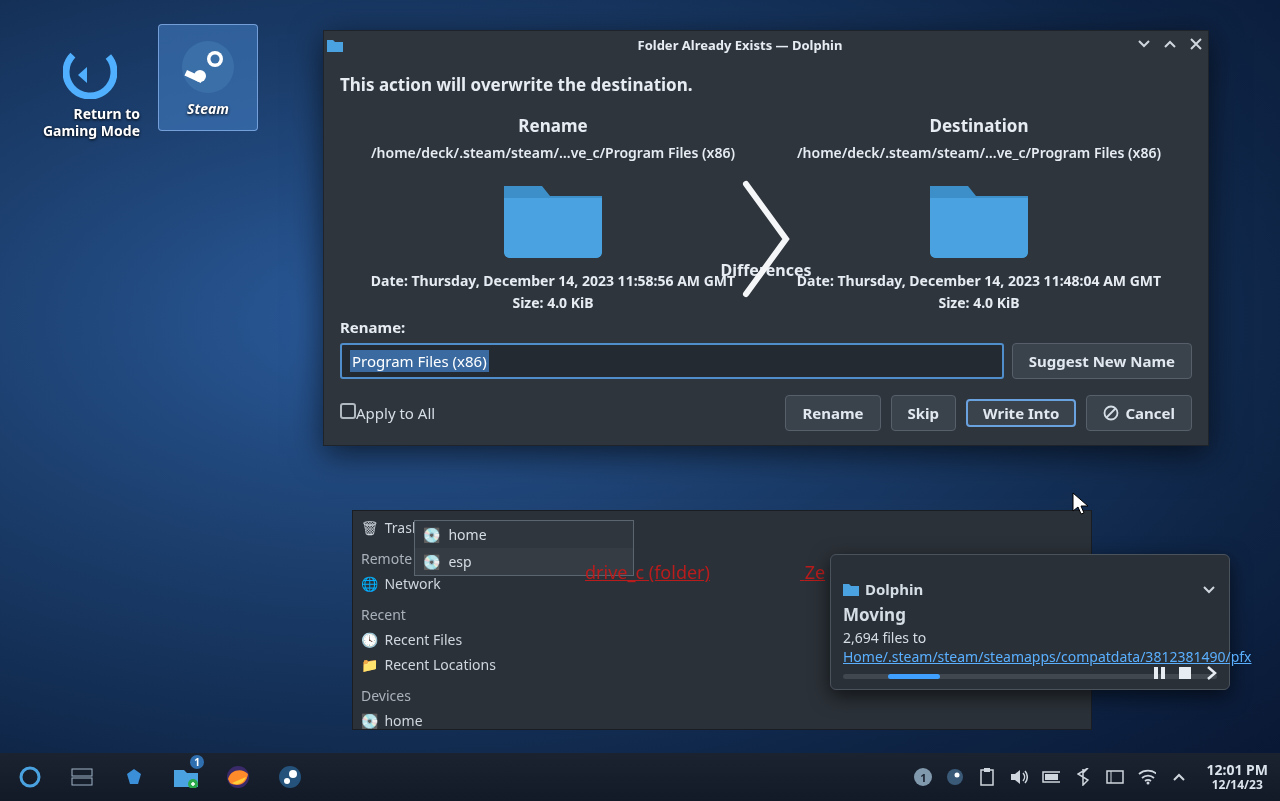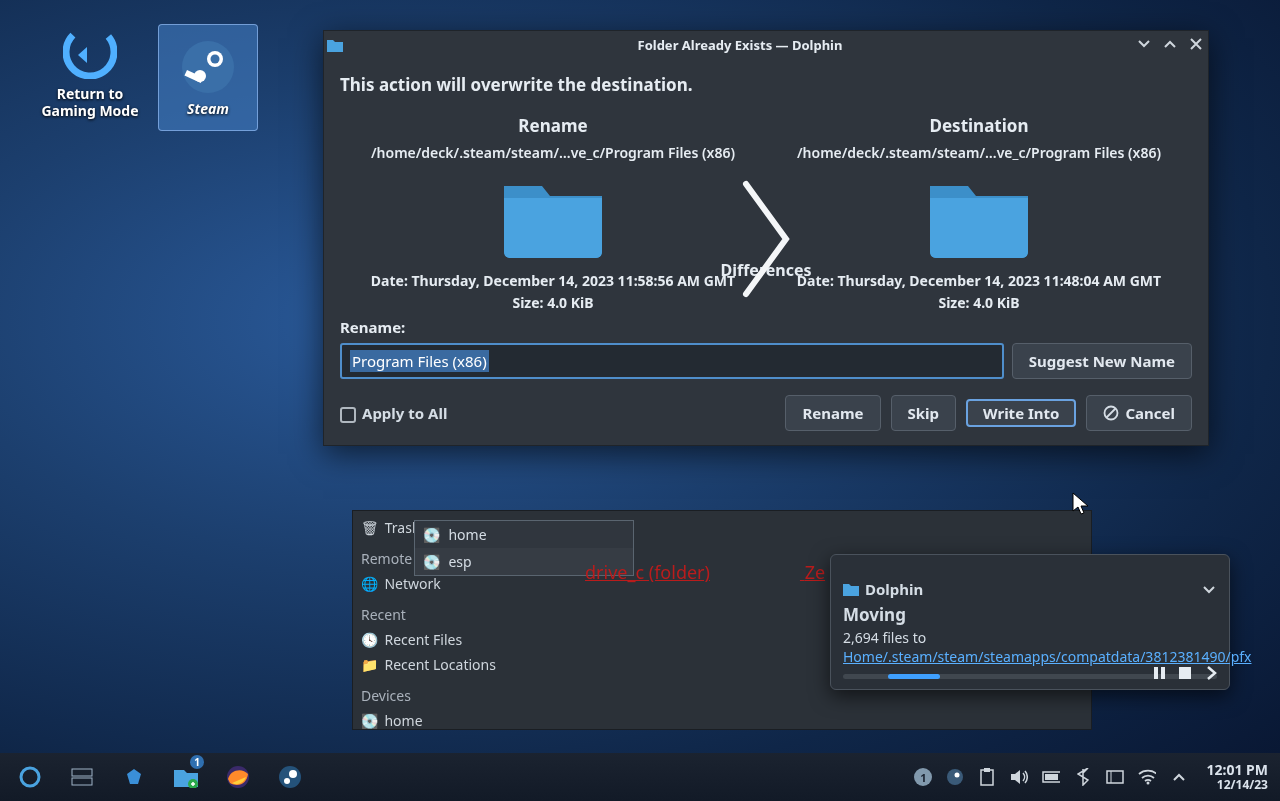--- a/index.html
+++ b/index.html
@@ -60,21 +60,21 @@
   color: #cfd6dd; font-size: 15px; padding: 6px 8px;
 }
 .rename-input .seltext { background: #3a6aa0; color: #fff; padding: 1px 2px; }
 .btn {
   background: #3a424c; border: 1px solid #565f6a; border-radius: 4px;
   color: #e2e8ef; font-size: 15px; font-weight: 700; padding: 7px 16px; cursor: pointer;
   display: inline-flex; align-items: center; gap: 6px;
 }
 .btn.focus { border: 2px solid #6aa2e0; padding: 2px 15px; }
 .btn-row { display: flex; justify-content: flex-end; gap: 10px; margin-top: 16px; align-items: center; }
-.apply { display: flex; align-items: flex-end; gap: 6px; margin-right: auto; font-size: 15px; font-weight: 700; }
+.apply { display: flex; align-items: flex-start; margin-right: auto; font-size: 15px; font-weight: 400; }
 .chk { width: 16px; height: 16px; border: 2px solid #b0b8c0; border-radius: 3px; background: #2a3038; }
 
 
 .notif {
   position: absolute; right: 50px; top: 554px; width: 400px;
   background: #2a3038; border: 1px solid #4a525c; border-radius: 6px;
   z-index: 60; padding: 24px 12px 10px; font-size: 14px; color: #d5dde5;
   box-shadow: 0 6px 20px rgba(0,0,0,.6);
 }
 .notif .nhdr { display: flex; align-items: center; gap: 6px; font-weight: 700; font-size: 15px; margin-bottom: 4px; }
@@ -88,30 +88,30 @@
 
 .taskbar {
   position: absolute; left: 0; bottom: 0; width: 100%; height: 48px;
   background: linear-gradient(#1b2330, #121a27); display: flex; align-items: center;
   padding: 0 6px; gap: 4px; z-index: 100; font-size: 12px; color: #dbe3ec;
 }
 .tb-item { width: 48px; height: 40px; display: flex; align-items: center; justify-content: center; cursor: pointer; border-radius: 4px; }
 .tb-spacer { flex: 1; }
 .tray { display: flex; align-items: center; gap: 14px; padding: 0 8px; }
 .tray .ic { width: 18px; height: 18px; display: flex; align-items: center; justify-content: center; cursor: pointer; }
-.clock { text-align: right; line-height: 1.15; font-weight: 700; padding: 0 6px; font-size: 14px; }
+.clock { text-align: center; line-height: 1.15; font-weight: 700; padding: 0 6px; font-size: 14px; }
 
 .cursor { position: absolute; left: 1072px; top: 492px; z-index: 200; pointer-events: none; }
 
 svg { display: block; }
 </style>
 </head>
 <body>
 
-<div class="desktop-icon" style="left:40px; top:22px;">
+<div class="desktop-icon" style="left:40px; top:42px;text-align:right;">
   <div class="icon-box">
     <svg width="54" height="54" viewBox="0 0 54 54">
         <circle cx="27" cy="27" r="24" fill="none" stroke="#50b0ff" stroke-width="7" stroke-dasharray="110 40" transform="rotate(-40 27 27)"></circle>
         <path d="M15 30 L24 22 L24 38 Z" fill="#50b0ff"></path>
       </svg>
   </div>
   <div class="label" style="white-space:pre-line">Return to
 Gaming Mode</div>
 </div>
 

